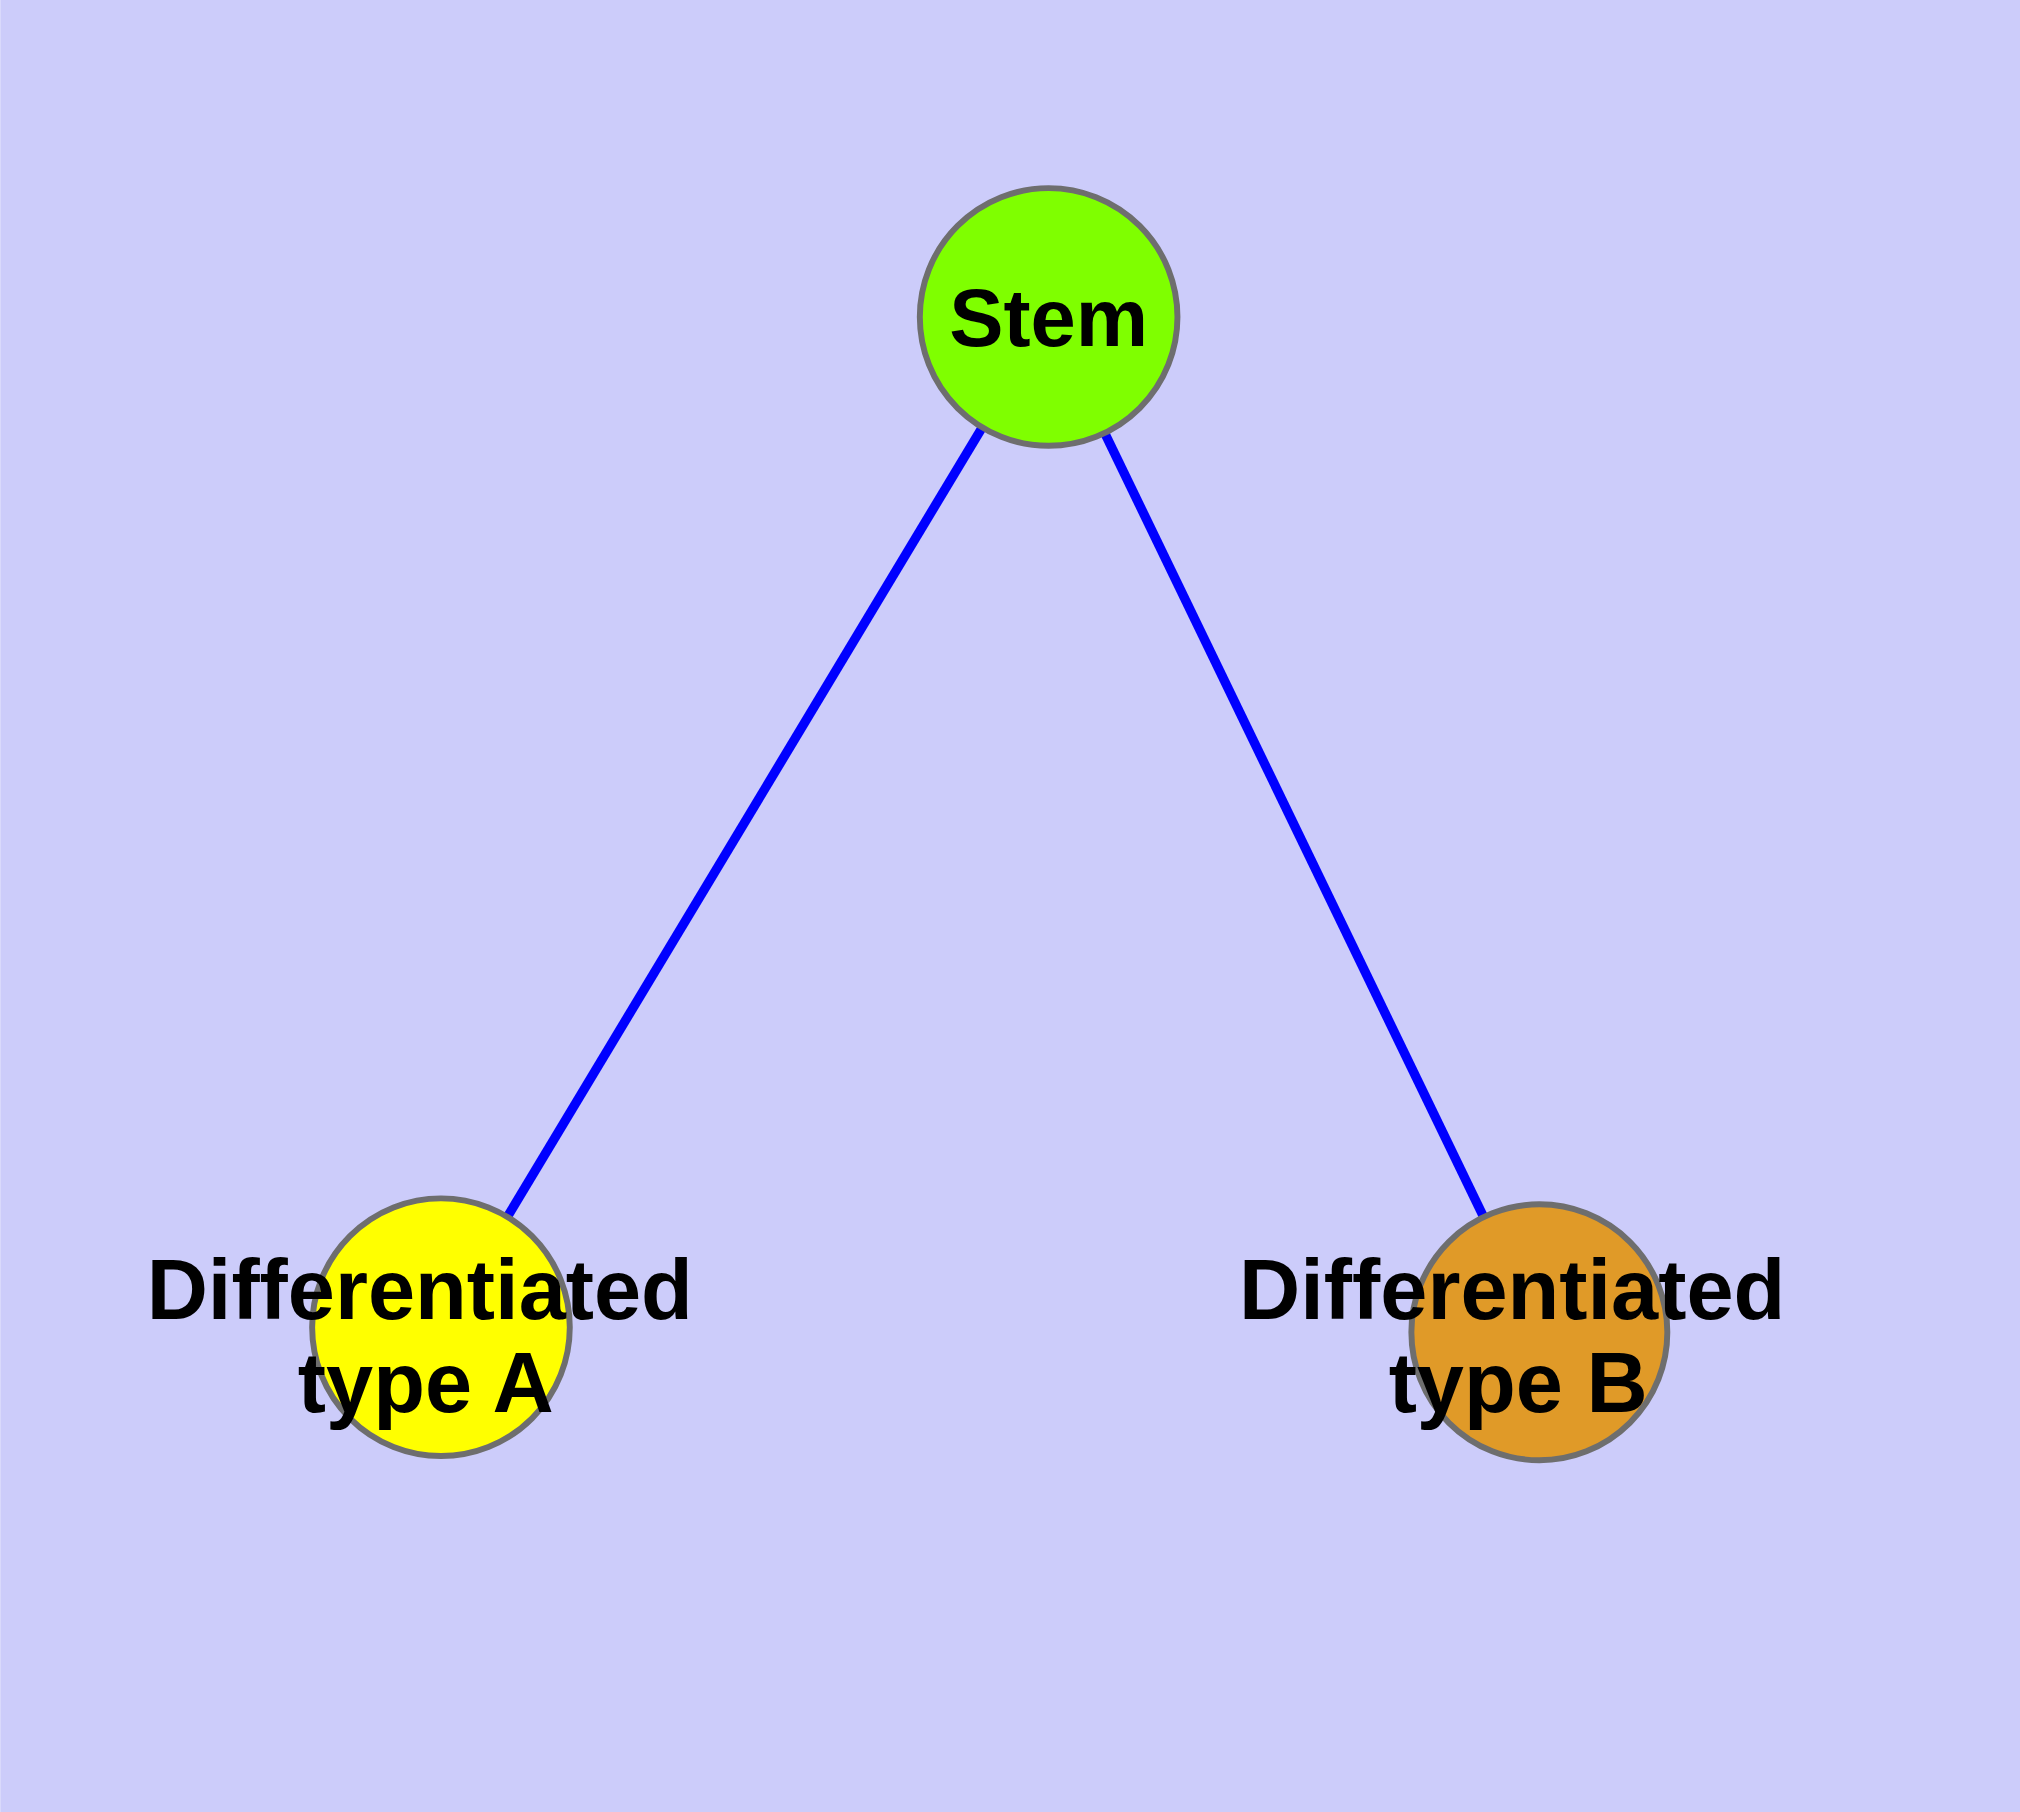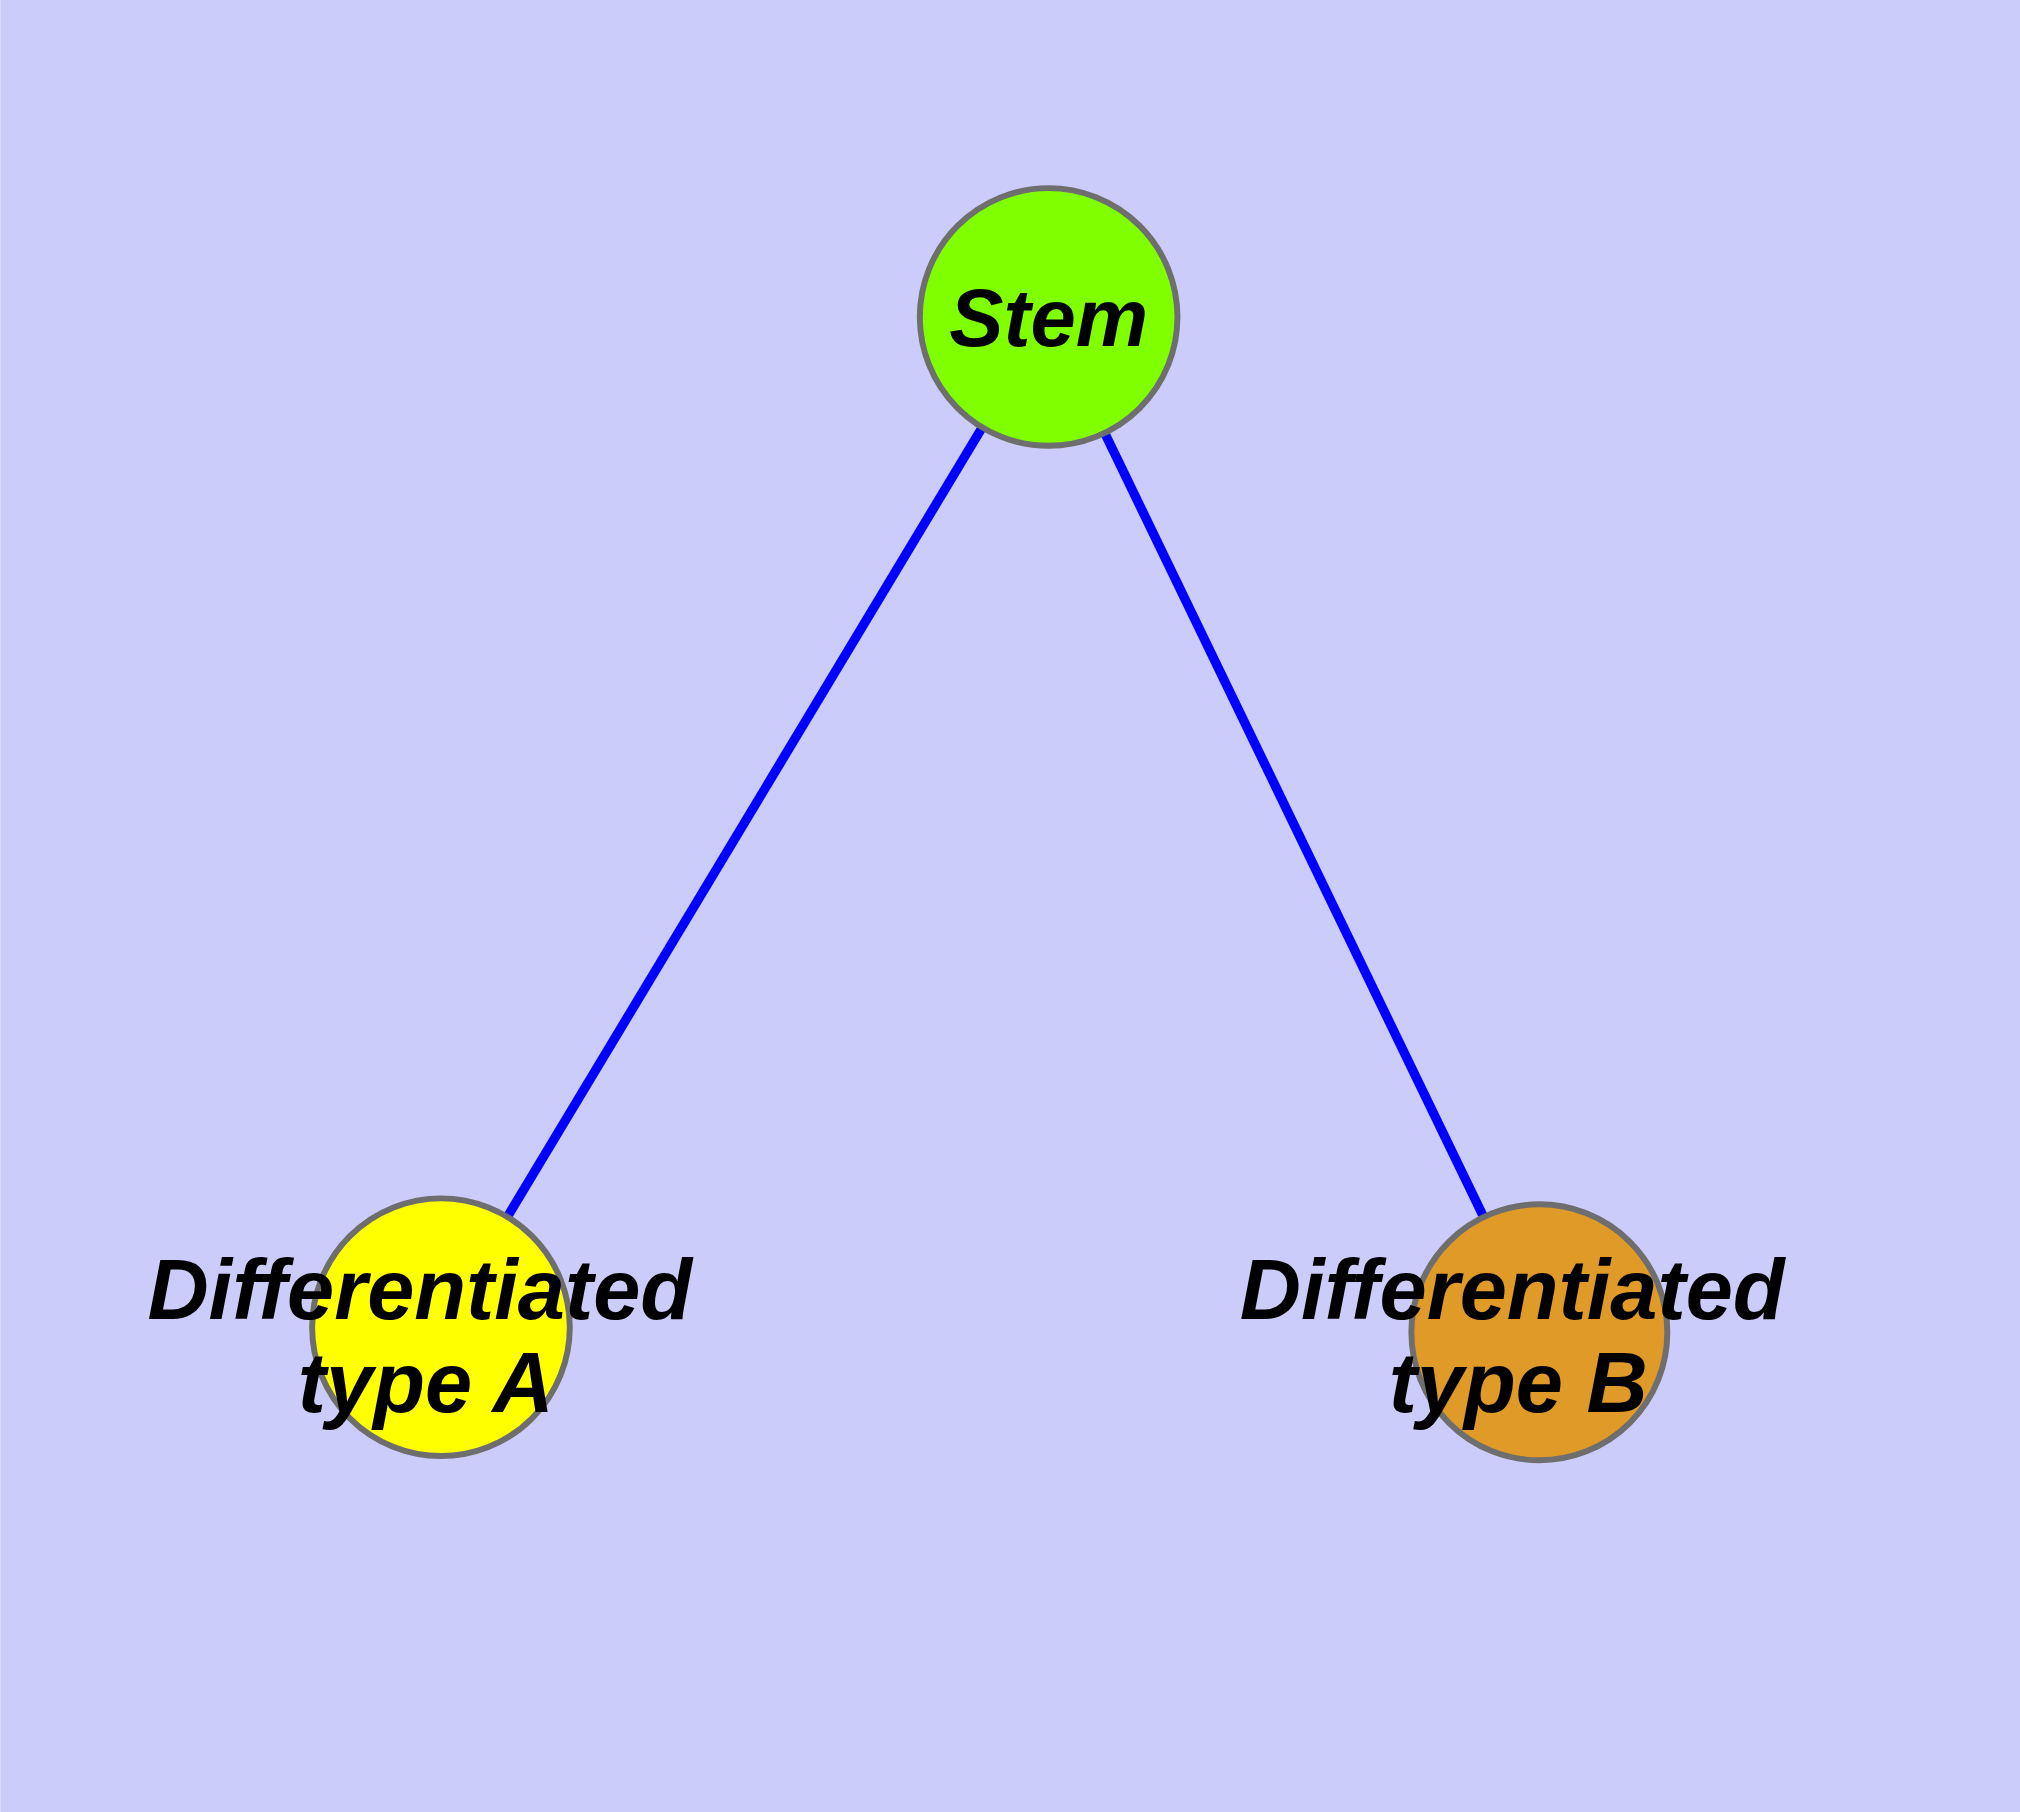--- a/index.html
+++ b/index.html
@@ -7,21 +7,20 @@
     margin: 0;
     padding: 0;
     background: #ffffff;
   }
   #stage {
     position: relative;
     width: 2021px;
     height: 1812px;
     overflow: hidden;
     font-family: "Liberation Sans", "DejaVu Sans", sans-serif;
-    font-style: italic;
   }
   #graph-svg {
     position: absolute;
     inset: 0;
     width: 2021px;
     height: 1812px;
     display: block;
   }
   .node-label {
     font-weight: bold;

